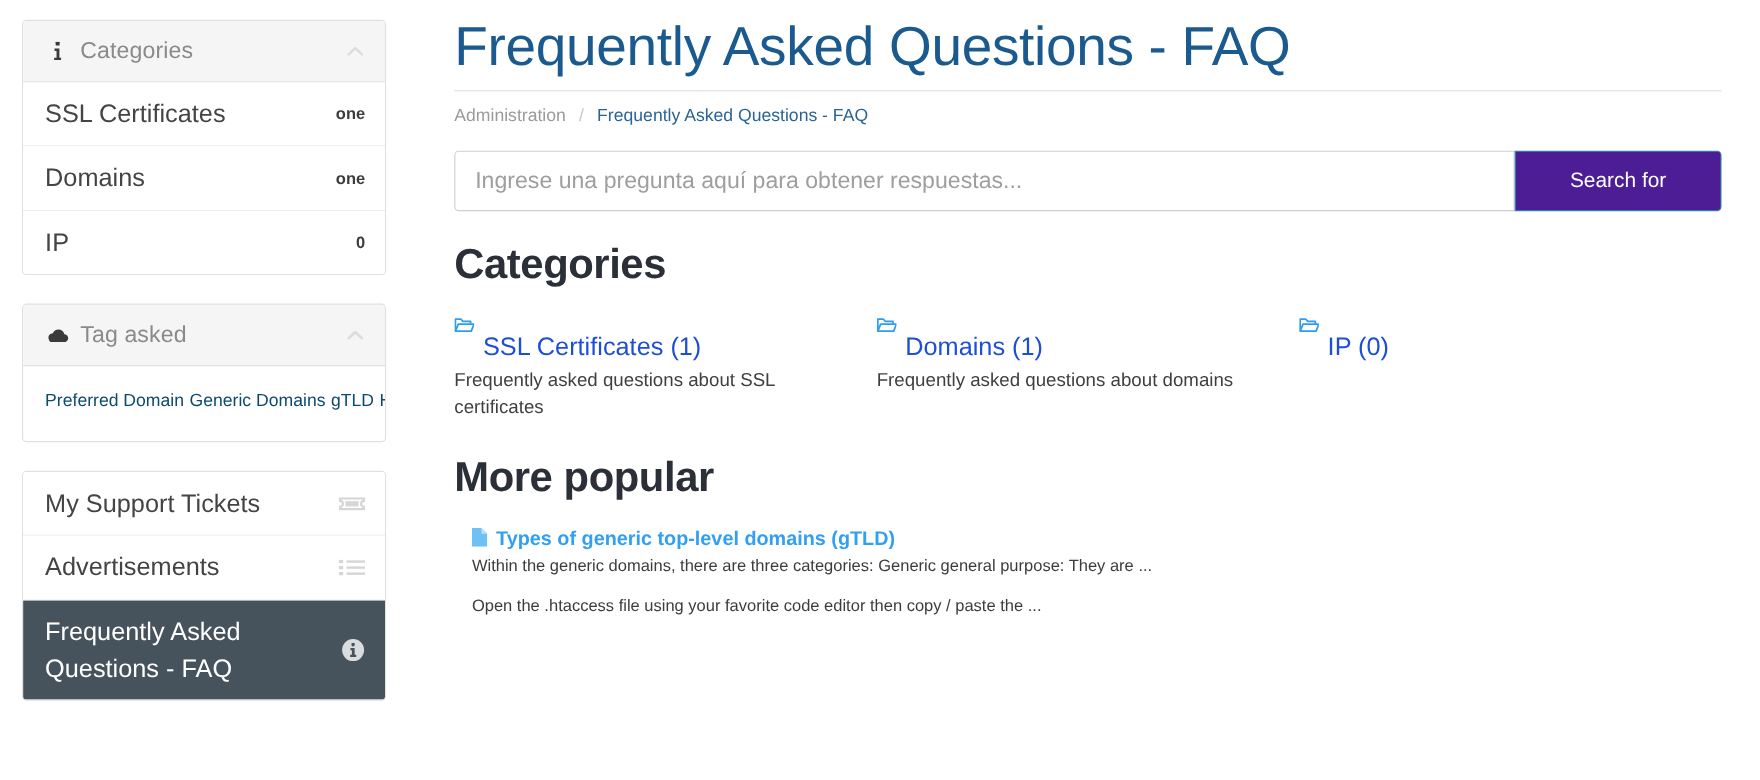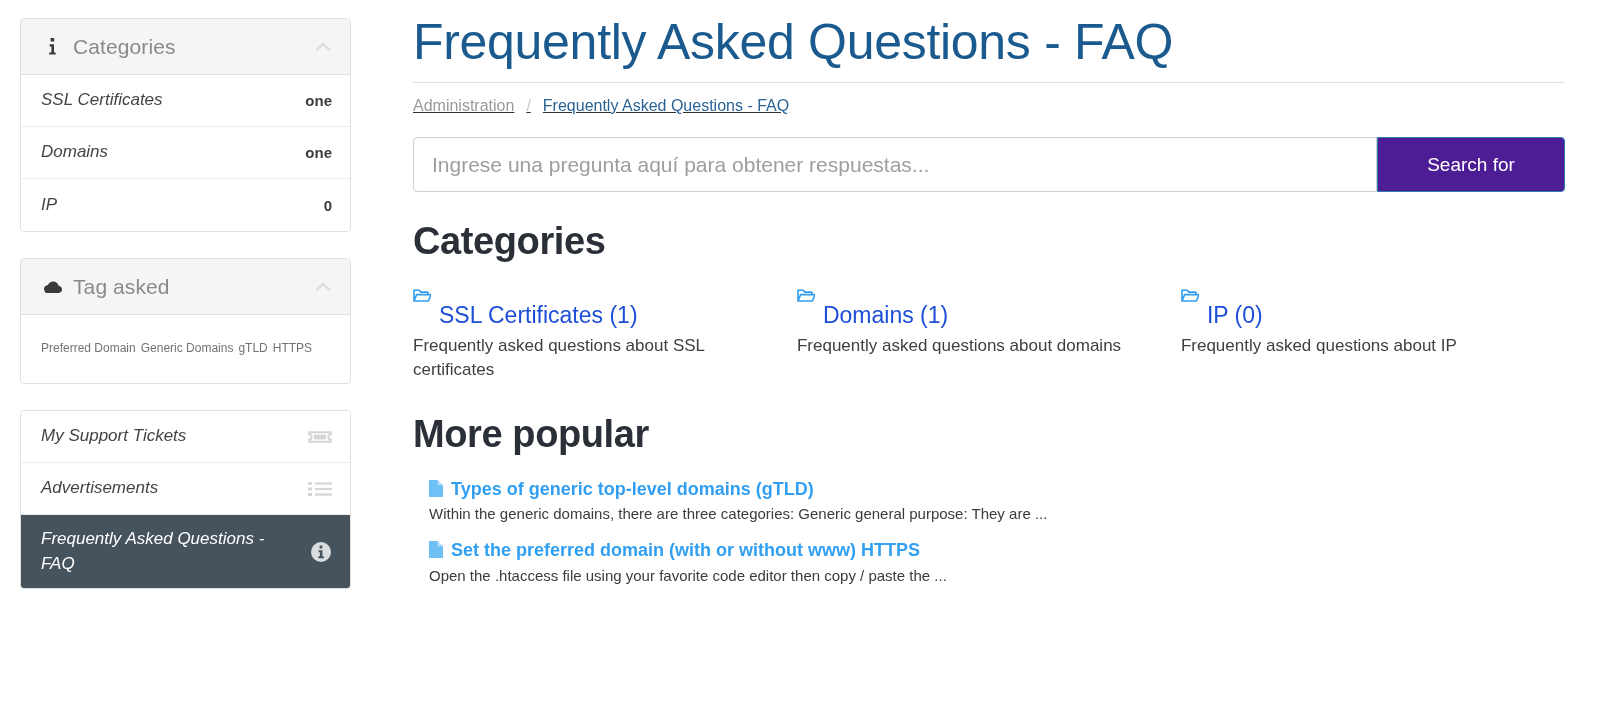--- a/index.html
+++ b/index.html
@@ -67,24 +67,23 @@
     display: flex;
     align-items: center;
     min-height: 52px;
     padding: 12px 18px 12px 20px;
     border-bottom: 1px solid #ececec;
     background: #fff;
   }
   .list-row:last-child { border-bottom: none; }
   .list-row .row-label {
     flex: 1 1 auto;
-    font-size: 17px;
+    font-size: 23px;
     color: #444;
     line-height: 1.45;
-    font-style: italic;
   }
   .list-row .row-meta {
     flex: 0 0 auto;
     font-size: 15px;
     font-weight: 700;
     color: #3c3c3c;
     margin-left: 12px;
   }
   .list-row .row-icon {
     flex: 0 0 auto;
@@ -98,23 +97,23 @@
     border-bottom: none;
   }
   .list-row.active .row-label { color: #ffffff; }
   .list-row.active .row-icon { color: #d9dde0; }
 
   .tagcloud {
     padding: 18px 20px 22px 20px;
     line-height: 1.75;
   }
   .tagcloud a {
-    color: #737373;
+    color: #0c4a6e;
     text-decoration: none;
-    font-size: 12px;
+    font-size: 16px;
     margin-right: 5px;
     white-space: nowrap;
   }
 
   
   .main {
     flex: 1 1 auto;
     padding: 14px 35px 0 42px;
     min-width: 0;
   }
@@ -129,21 +128,20 @@
   .title-rule {
     border: none;
     border-top: 1px solid #dfdfdf;
     margin: 0 0 14px 0;
   }
   .breadcrumb {
     font-size: 16px;
     margin-bottom: 22px;
     display: flex;
     align-items: center;
-    text-decoration: underline;
   }
   .breadcrumb .crumb-muted { color: #9a9a9a; }
   .breadcrumb .crumb-sep { color: #c8c8c8; margin: 0 12px; }
   .breadcrumb .crumb-link { color: #2a6496; text-decoration: none; }
 
   .searchbar {
     display: flex;
     align-items: stretch;
     margin-bottom: 28px;
   }
@@ -380,46 +378,36 @@
       <div class="cat-col">
         <a href="#" class="cat-link">
           <span class="folder-ico">
             <svg width="18" height="15" viewBox="0 0 18 15">
                 <path d="M1 13V2.2h5.2l1.5 1.9h7.1v2.2" fill="none" stroke="#2f9cf0" stroke-width="1.6" stroke-linejoin="round"></path>
                 <path d="M1 13l2.6-6.4H18L15.4 13z" fill="none" stroke="#2f9cf0" stroke-width="1.6" stroke-linejoin="round"></path>
               </svg>
           </span>
           <span class="cat-name">IP (0)</span>
         </a>
-        <p class="cat-desc">Frequently asked questions about IP</p>
       </div>
     </div>
 
     <h2 class="section-title more">More popular</h2>
 
     <div class="article">
       <a href="#" class="article-link">
         <span class="doc-ico">
           <svg width="14" height="17" viewBox="0 0 14 17">
               <path d="M0 0h8.6L14 5.2V17H0z" fill="#6fc0f5"></path>
               <path d="M8.6 0L14 5.2H8.6z" fill="#b9e0fb"></path>
             </svg>
         </span>
         <span class="article-title">Types of generic top-level domains (gTLD)</span>
       </a>
       <p class="article-snippet">Within the generic domains, there are three categories: Generic general purpose: They are ...</p>
     </div>
 
     <div class="article">
-      <a href="#" class="article-link">
-        <span class="doc-ico">
-          <svg width="14" height="17" viewBox="0 0 14 17">
-              <path d="M0 0h8.6L14 5.2V17H0z" fill="#6fc0f5"></path>
-              <path d="M8.6 0L14 5.2H8.6z" fill="#b9e0fb"></path>
-            </svg>
-        </span>
-        <span class="article-title">Set the preferred domain (with or without www) HTTPS</span>
-      </a>
       <p class="article-snippet">Open the .htaccess file using your favorite code editor then copy / paste the ...</p>
     </div>
 
   </main>
 </div>
 
 </body></html>

